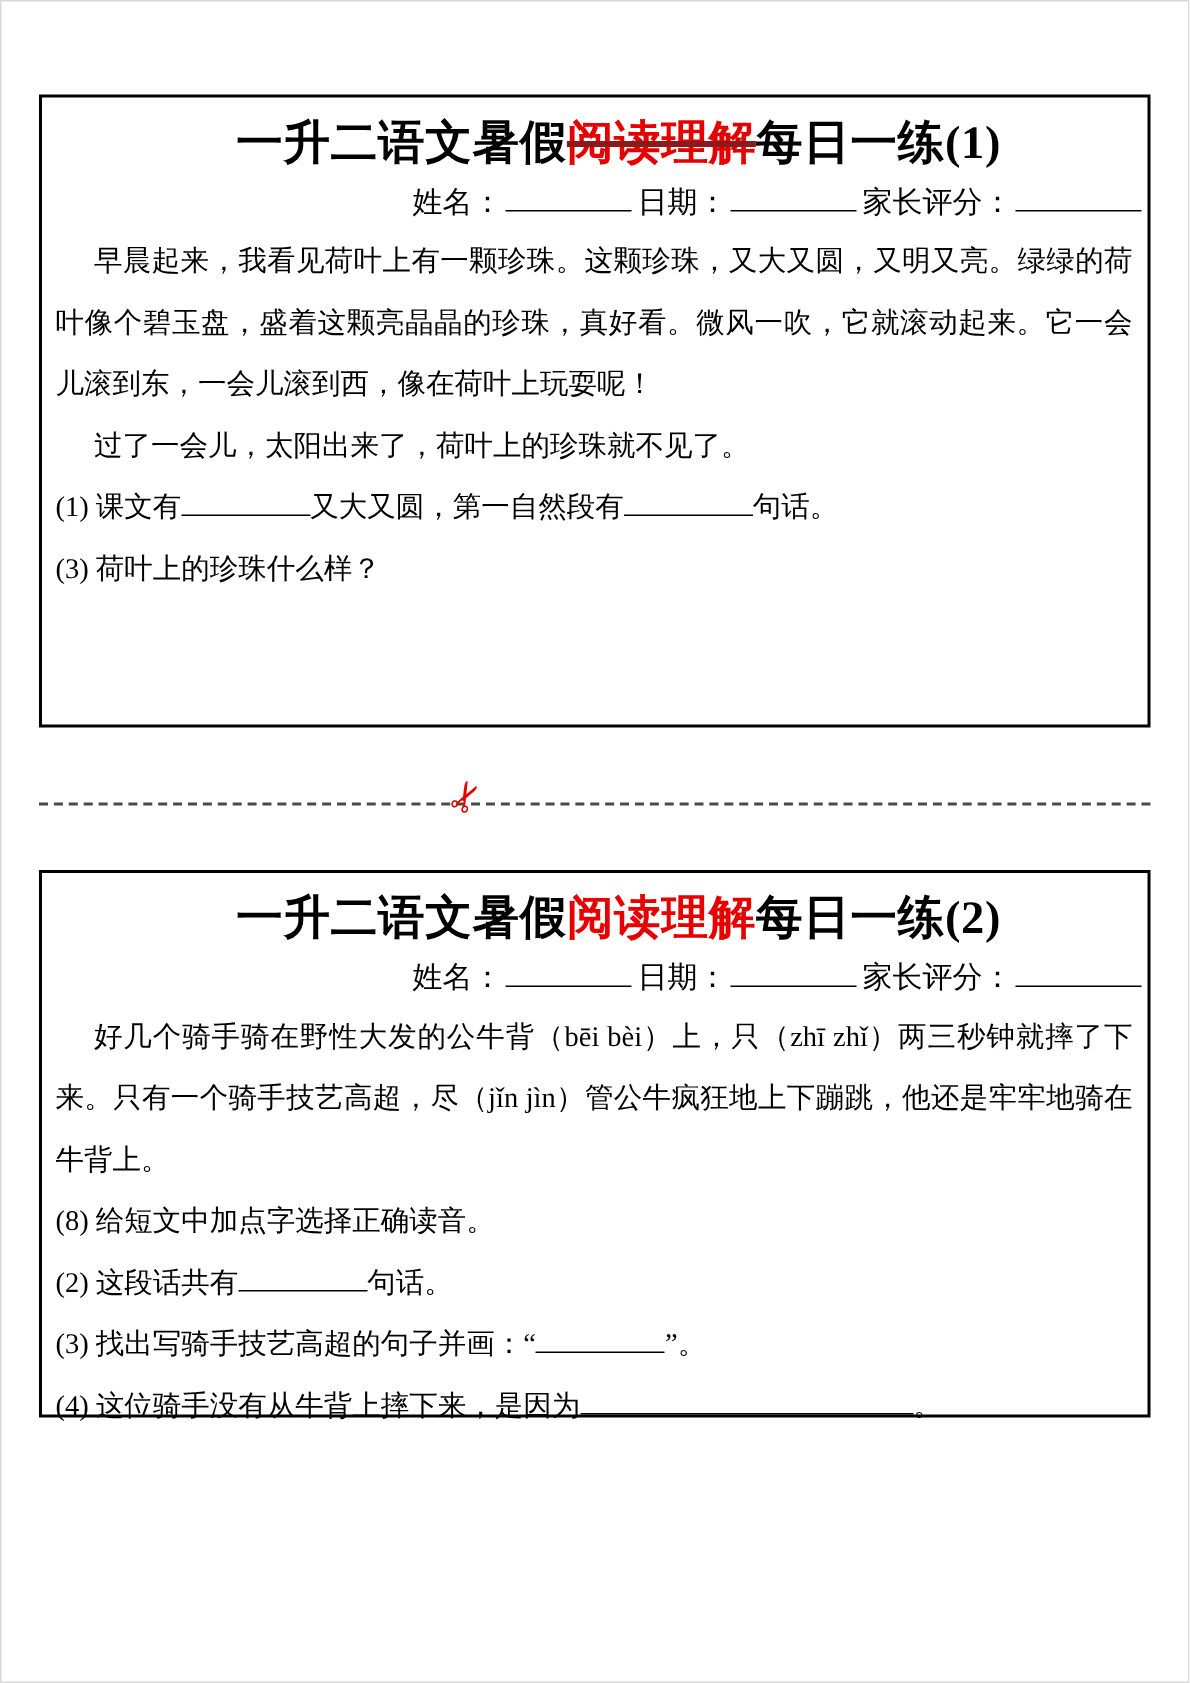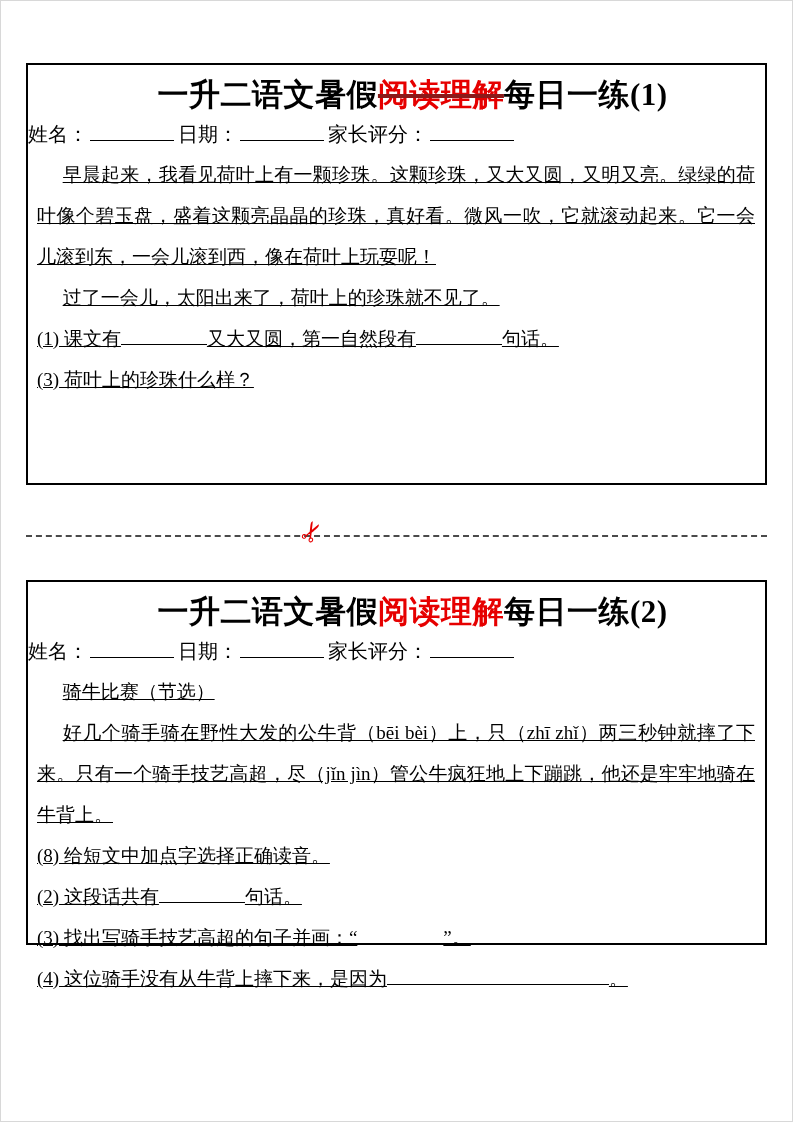--- a/index.html
+++ b/index.html
@@ -9,25 +9,25 @@
 
   .box { position:absolute; left:25px; width:741px; border:2px solid #000; background:#fff; }
   #box1 { top:62px; height:422px; }
   #box2 { top:579px; height:365px; }
 
   .title { text-align:center; font-weight:bold; font-size:31px; margin-top:9px;
            letter-spacing:0.5px; white-space:nowrap;padding-left:32px; }
   .red { color:#e60000; }
   .strike { text-decoration:line-through; text-decoration-color:#8b1a1a; text-decoration-thickness:4px; }
 
-  .fields { text-align:left; font-size:20px; margin-top:5px; white-space:nowrap; }
+  .fields { text-align:right; font-size:20px; margin-top:5px; white-space:nowrap; }
   .field-blank { display:inline-block; width:84px; height:18px;
                  border-bottom:1.5px solid #000; margin:0 4px 0 2px; }
 
-  .content { padding:6px 10px 0 9px; font-size:19px; line-height:41px;text-decoration:underline; }
+  .content { padding:6px 10px 0 9px; font-size:19px; line-height:41px; }
   .para { text-indent:1.35em; text-align:justify; }
   .qline { text-indent:0; }
   .blank { display:inline-block; height:18px; border-bottom:1.5px solid #000;
            vertical-align:baseline; }
 
   .cutline { position:absolute; left:25px; top:534px; width:741px; height:0;
              border-top:2px dashed #4a4a4a; }
   .scissors { position:absolute; left:299px; top:517px; font-size:27px; color:#e60000;
               transform:rotate(-62deg); font-family:"DejaVu Sans", sans-serif; line-height:1; }
 </style>
@@ -55,21 +55,20 @@
   <div class="scissors">✂</div>
 
   <div class="box" id="box2">
     <div class="title">
       <span>一升二语文暑假</span><span class="red">阅读理解</span><span>每日一练(2)</span>
     </div>
     <div class="fields">
       <span>姓名：</span><span class="field-blank"></span><span>日期：</span><span class="field-blank"></span><span>家长评分：</span><span class="field-blank"></span>
     </div>
     <div class="content">
-        <div class="para"><span>骑牛比赛（节选）</span></div>
         <div class="para"><span>好几个骑手骑在野性大发的公牛背（bēi bèi）上，只（zhī zhǐ）两三秒钟就摔了下来。只有一个骑手技艺高超，尽（jǐn jìn）管公牛疯狂地上下蹦跳，他还是牢牢地骑在牛背上。</span></div>
         <div class="qline"><span>(8) 给短文中加点字选择正确读音。</span></div>
         <div class="qline"><span>(2) 这段话共有</span><span class="blank" style="width: 86px;"></span><span>句话。</span></div>
         <div class="qline"><span>(3) 找出写骑手技艺高超的句子并画：“</span><span class="blank" style="width: 86px;"></span><span>”。</span></div>
         <div class="qline"><span>(4) 这位骑手没有从牛背上摔下来，是因为</span><span class="blank" style="width: 222px;"></span><span>。</span></div>
       </div>
   </div>
 
 </div>
 

